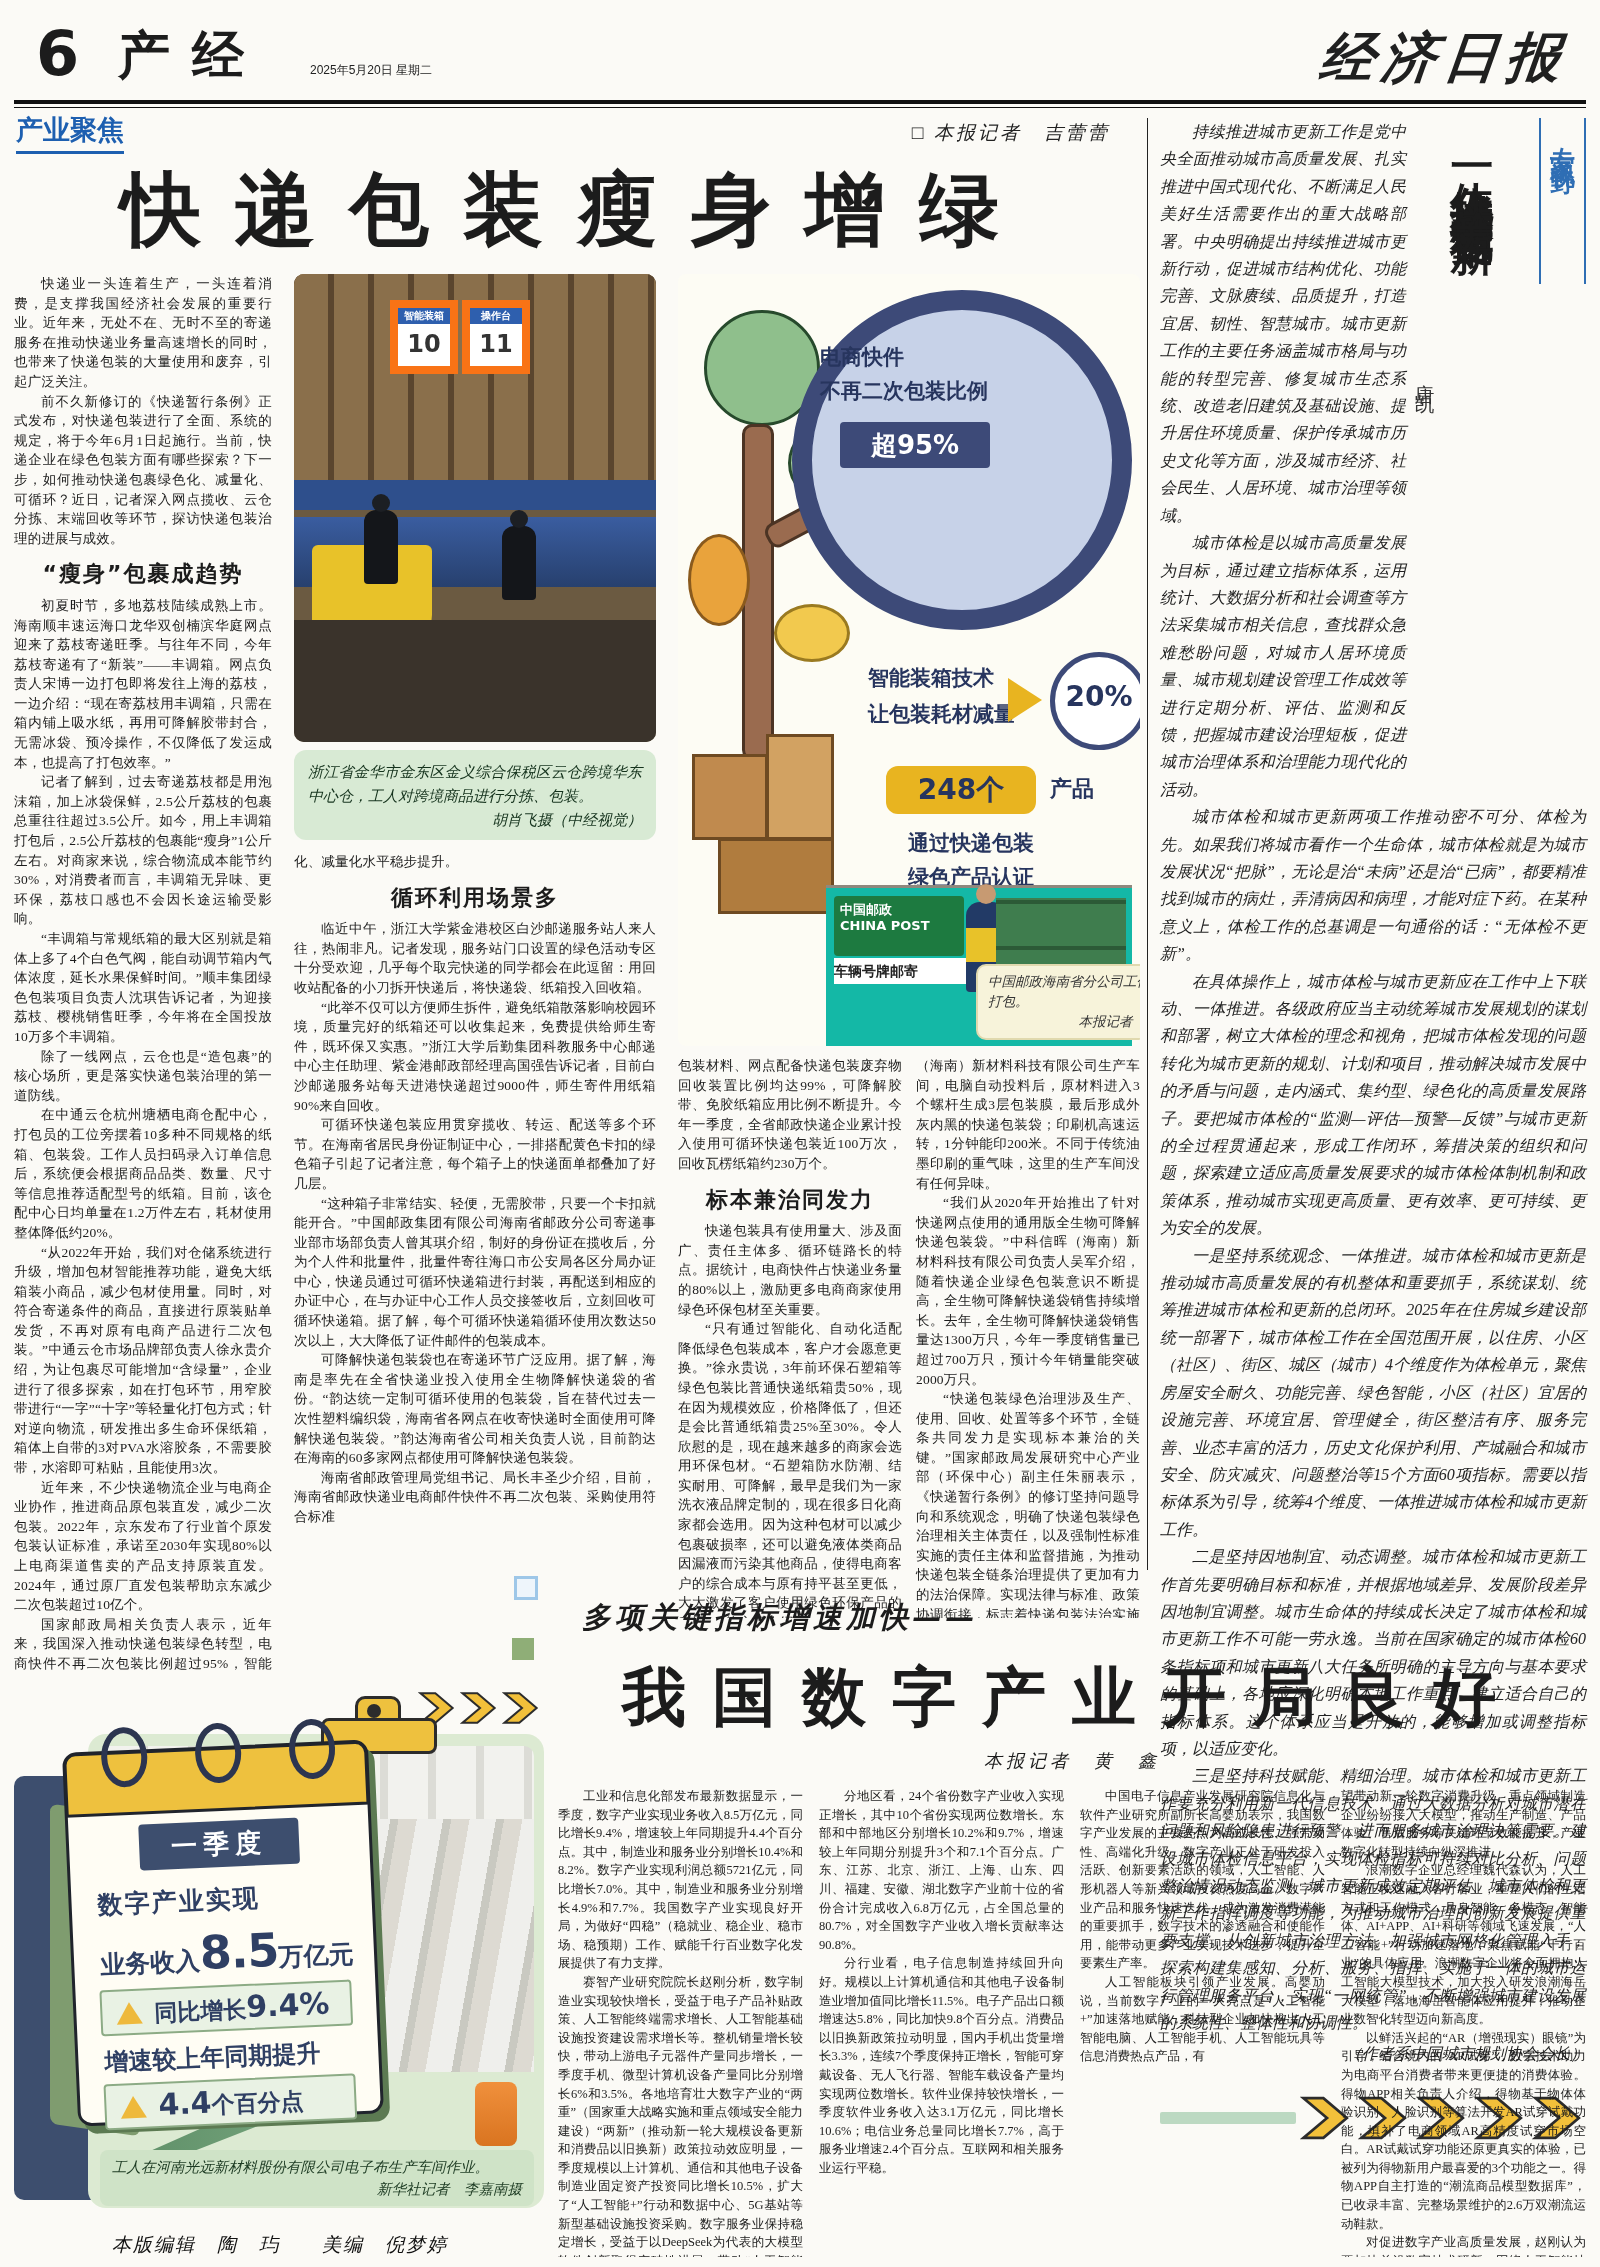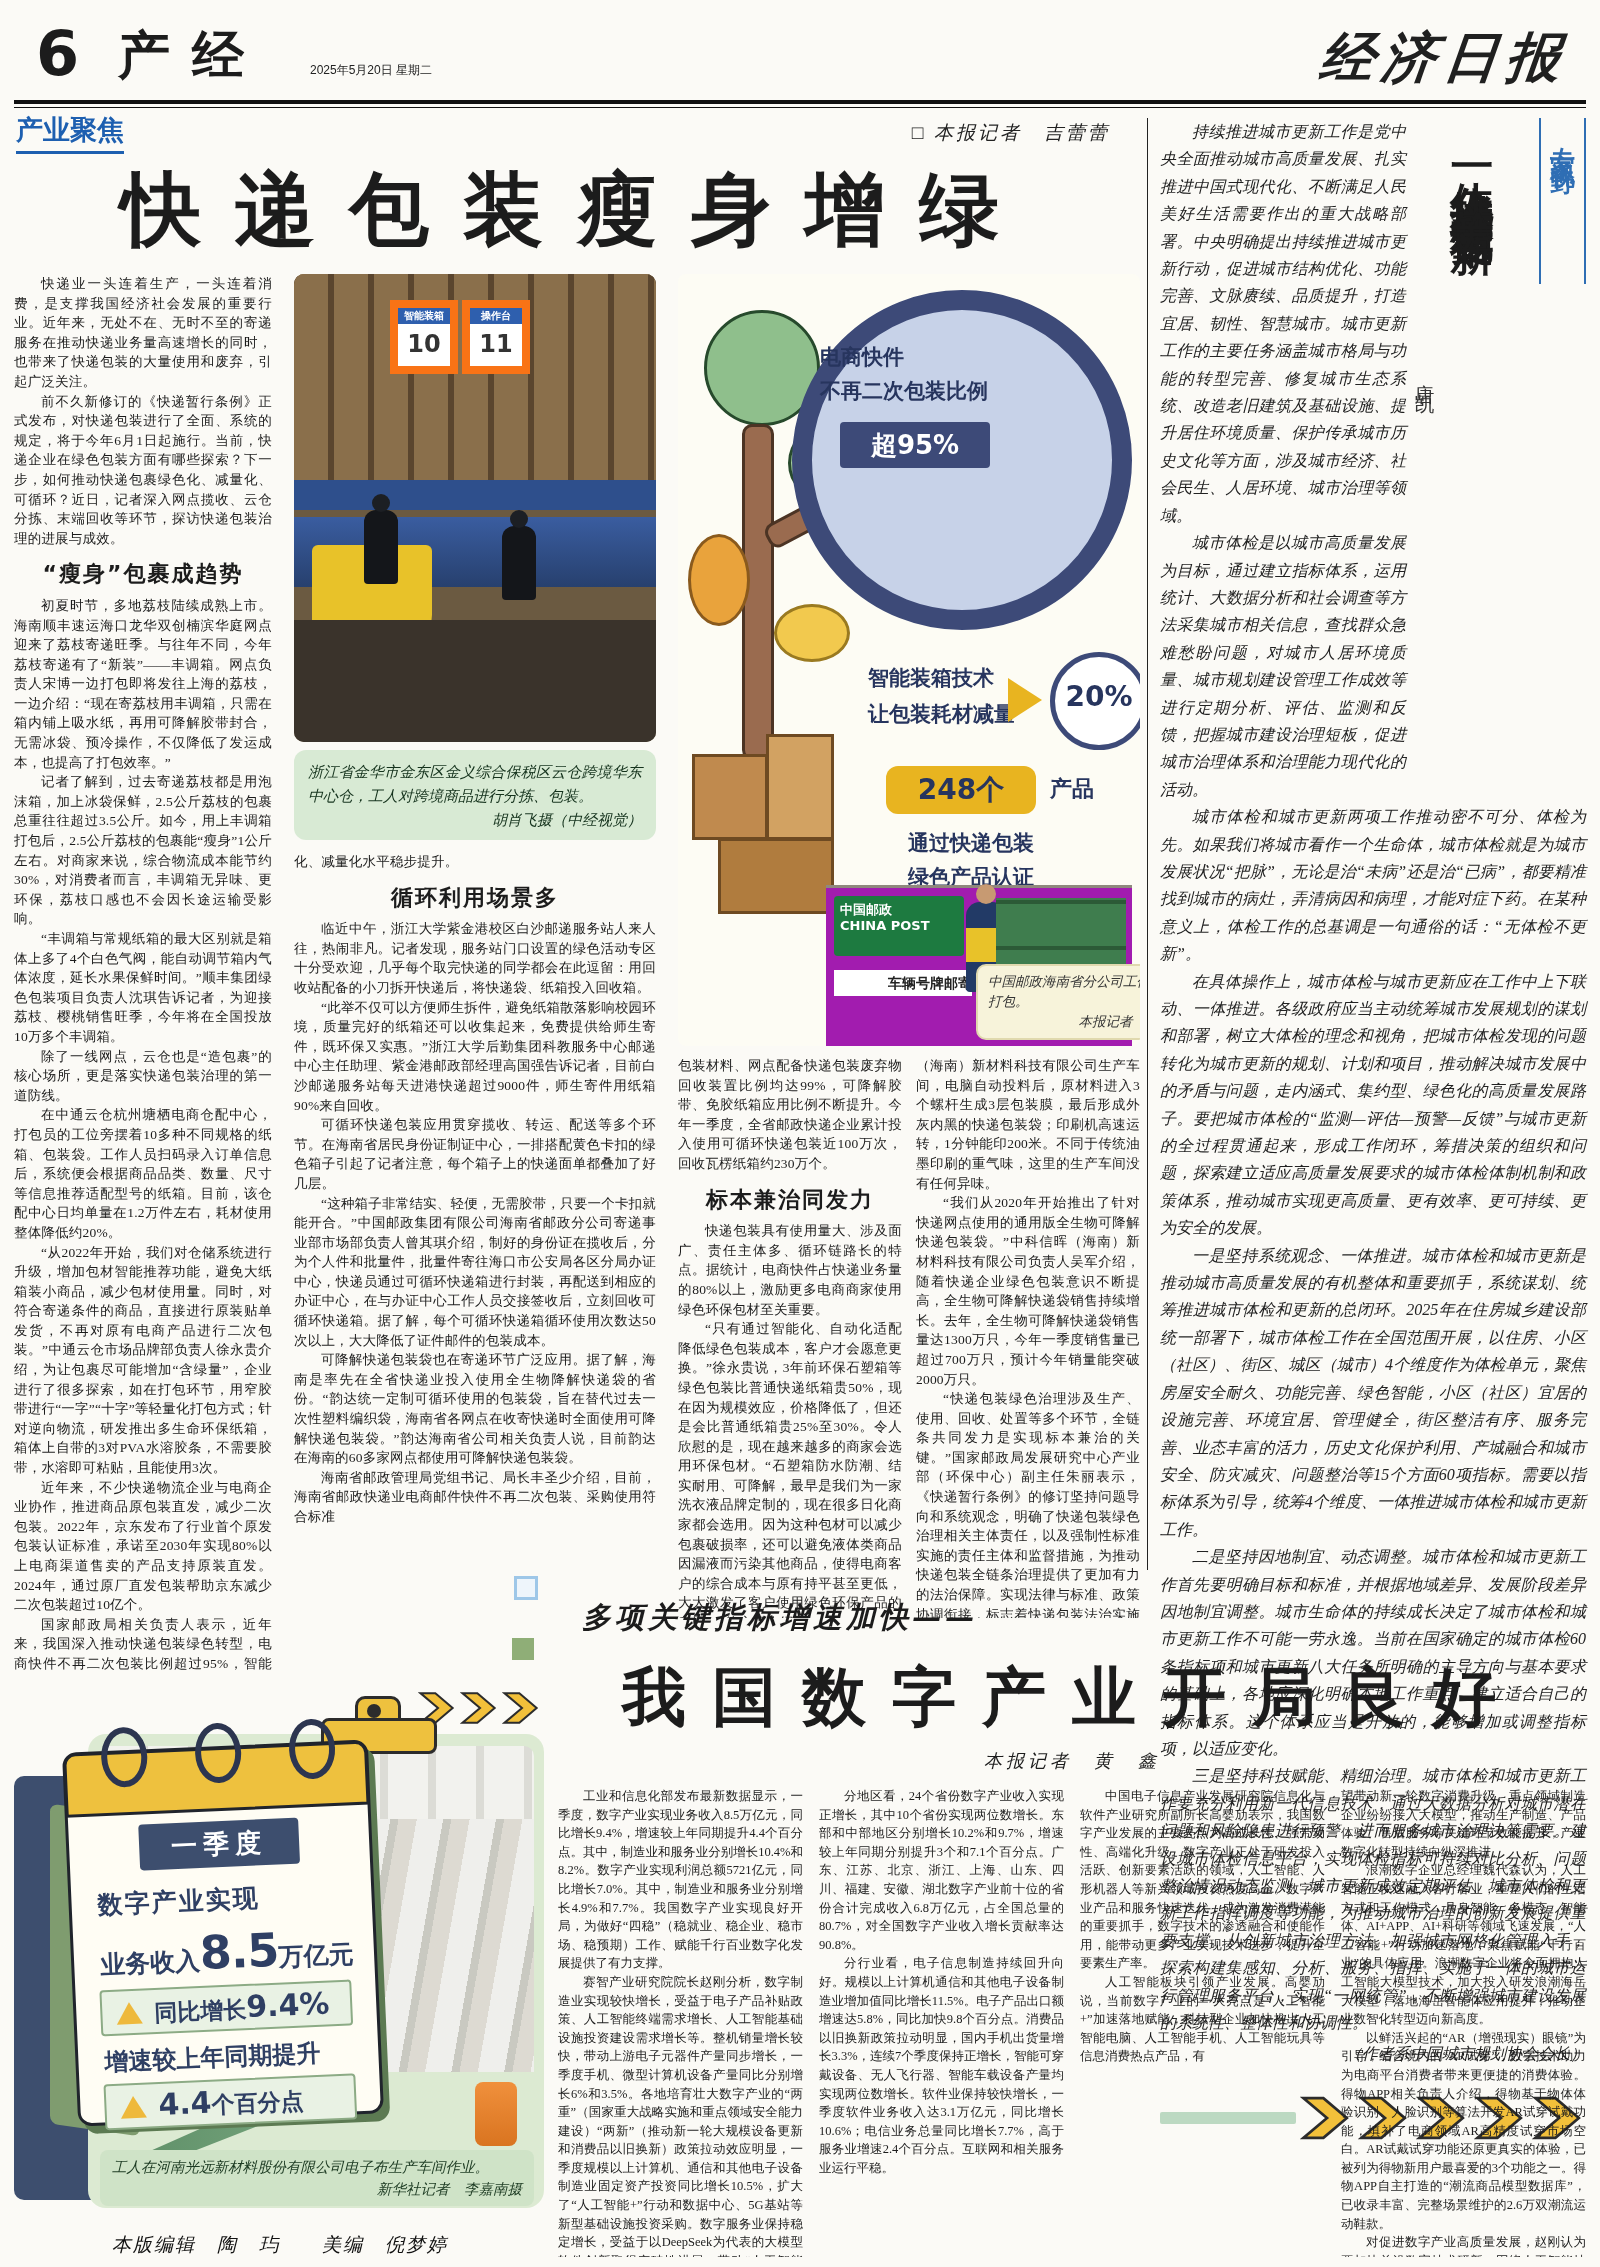--- a/index.html
+++ b/index.html
@@ -54,23 +54,23 @@
   .ig-branch{position:absolute;left:84px;top:230px;width:90px;height:20px;background:#9a6b4f;border:3px solid #4c3424;border-radius:10px;transform:rotate(-28deg);}
   .ig-leaf{position:absolute;border-radius:50%;background:#e9a33c;border:3px solid #8a5a1d;}
   .ig-box{position:absolute;background:#c08a4e;border:3px solid #6e4a22;}
   .ig-t2{position:absolute;left:190px;top:386px;color:#27355e;font-family:"DejaVu Sans",sans-serif;font-weight:700;font-size:21px;line-height:36px;width:190px;}
   .ig-arrow{position:absolute;left:330px;top:404px;width:0;height:0;border-left:34px solid #e8b420;border-top:22px solid transparent;border-bottom:22px solid transparent;}
   .ig-v2{position:absolute;left:372px;top:378px;width:88px;height:88px;border-radius:50%;background:#fff;border:5px solid #3d4a78;color:#27355e;text-align:center;font-family:"DejaVu Sans",sans-serif;font-weight:800;font-size:28px;line-height:80px;}
   .ig-v3{position:absolute;left:208px;top:492px;width:150px;height:48px;background:#e8b420;color:#27355e;text-align:center;font-family:"DejaVu Sans",sans-serif;font-weight:900;font-size:28px;line-height:48px;border-radius:12px;}
   .ig-t3a{position:absolute;left:372px;top:500px;font-family:"DejaVu Sans",sans-serif;font-weight:700;font-size:22px;color:#27355e;}
   .ig-t3b{position:absolute;left:230px;top:552px;font-family:"DejaVu Sans",sans-serif;font-weight:700;font-size:21px;line-height:34px;color:#27355e;width:230px;}
   
-  .photo2{position:absolute;left:148px;bottom:0;right:8px;height:track;height:158px;background:#a21caf;border-top:3px solid #8f887d;}
+  .photo2{position:absolute;left:148px;bottom:0;right:8px;height:track;height:158px;background:#14b8a6;border-top:3px solid #8f887d;}
   .p2-sign{position:absolute;left:8px;top:8px;width:118px;height:54px;background:#1d7a40;color:#fff;border-radius:4px;font-family:"DejaVu Sans",sans-serif;font-weight:700;font-size:13px;line-height:16px;padding:6px 6px 0 6px;}
-  .p2-plate{position:absolute;left:8px;top:70px;width:138px;height:26px;background:#fff;color:#222;font-weight:800;font-size:14px;line-height:26px;text-align:right;font-family:"DejaVu Sans",sans-serif;margin-top:12px;}
+  .p2-plate{position:absolute;left:8px;top:70px;width:138px;height:26px;background:#fff;color:#222;font-weight:800;font-size:14px;line-height:26px;text-align:left;font-family:"DejaVu Sans",sans-serif;}
   .p2-worker{position:absolute;left:140px;top:14px;width:40px;height:90px;background:#223a66;border-radius:14px 14px 4px 4px;}
   .p2-worker:before{content:"";position:absolute;left:10px;top:-18px;width:20px;height:20px;border-radius:50%;background:#c79a72;}
   .p2-vest{position:absolute;left:140px;top:40px;width:40px;height:34px;background:#e8c229;}
   .p2-boxes{position:absolute;right:6px;top:10px;width:130px;height:140px;
      background:repeating-linear-gradient(0deg,#3f7d4e 0 42px,#2c5a37 42px 46px),repeating-linear-gradient(90deg,#3f7d4e 0 60px,#2c5a37 60px 64px);}
   .p2-cap{position:absolute;left:150px;bottom:6px;width:212px;background:#f7f3da;border-radius:10px;border:2px solid #e0d9ae;padding:6px 10px;font-size:13.5px;line-height:20px;font-style:italic;color:#333;z-index:5;}
   
   .a1-right-cols{display:flex;gap:14px;margin-top:10px;height:562px;overflow:hidden;}
   .a1-col3,.a1-col4{flex:1;min-width:0;}
   

